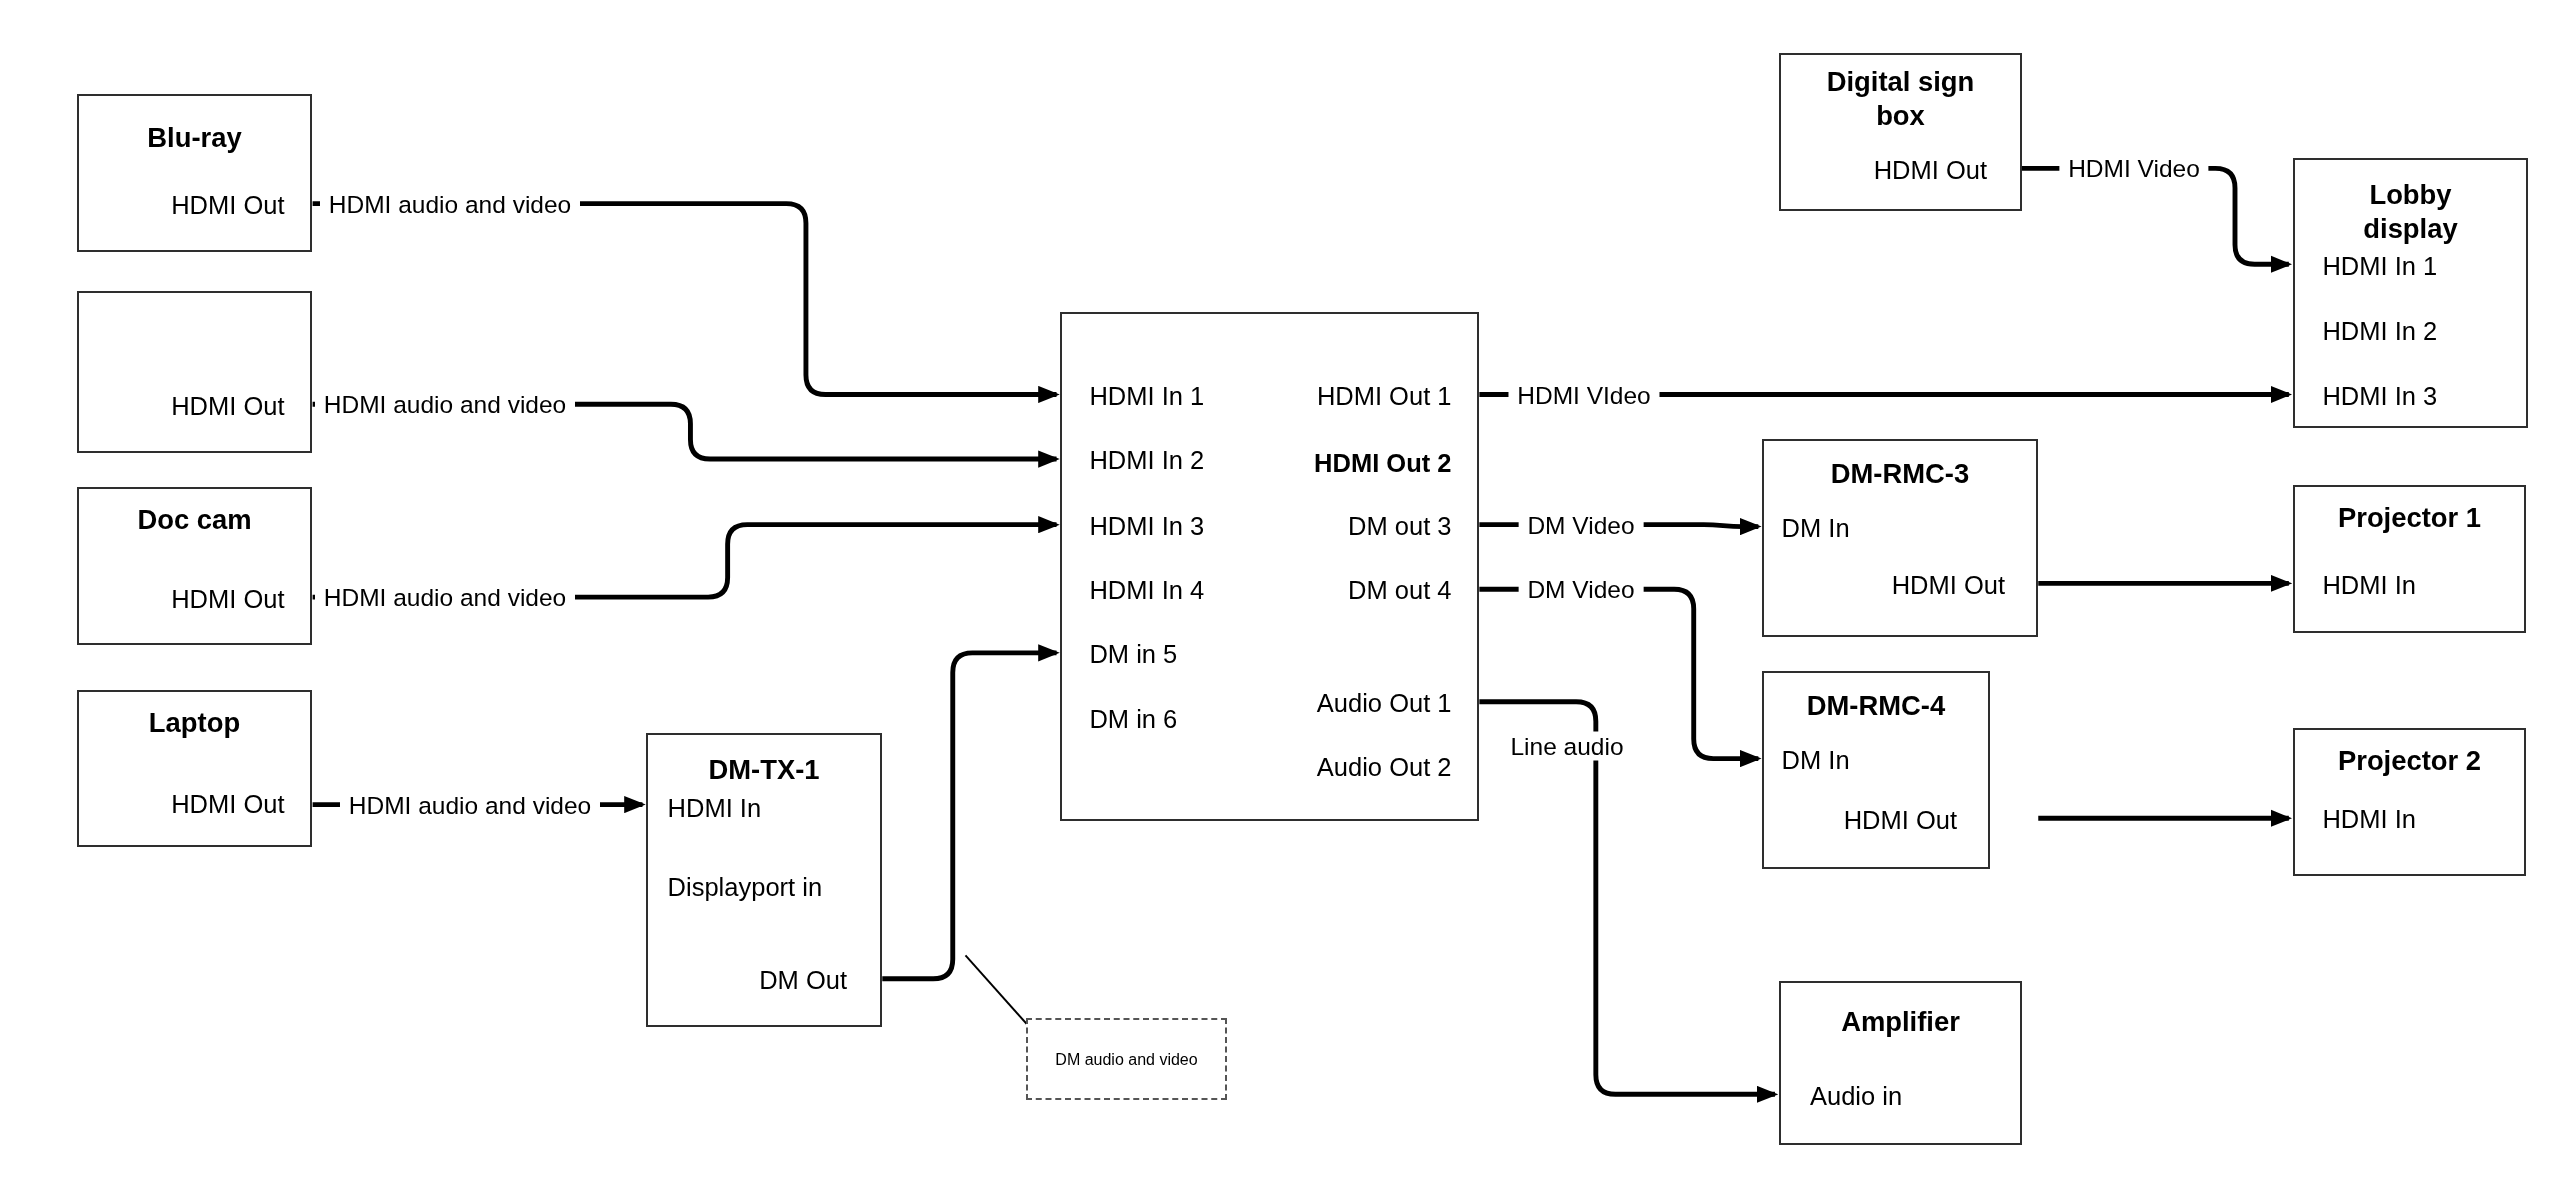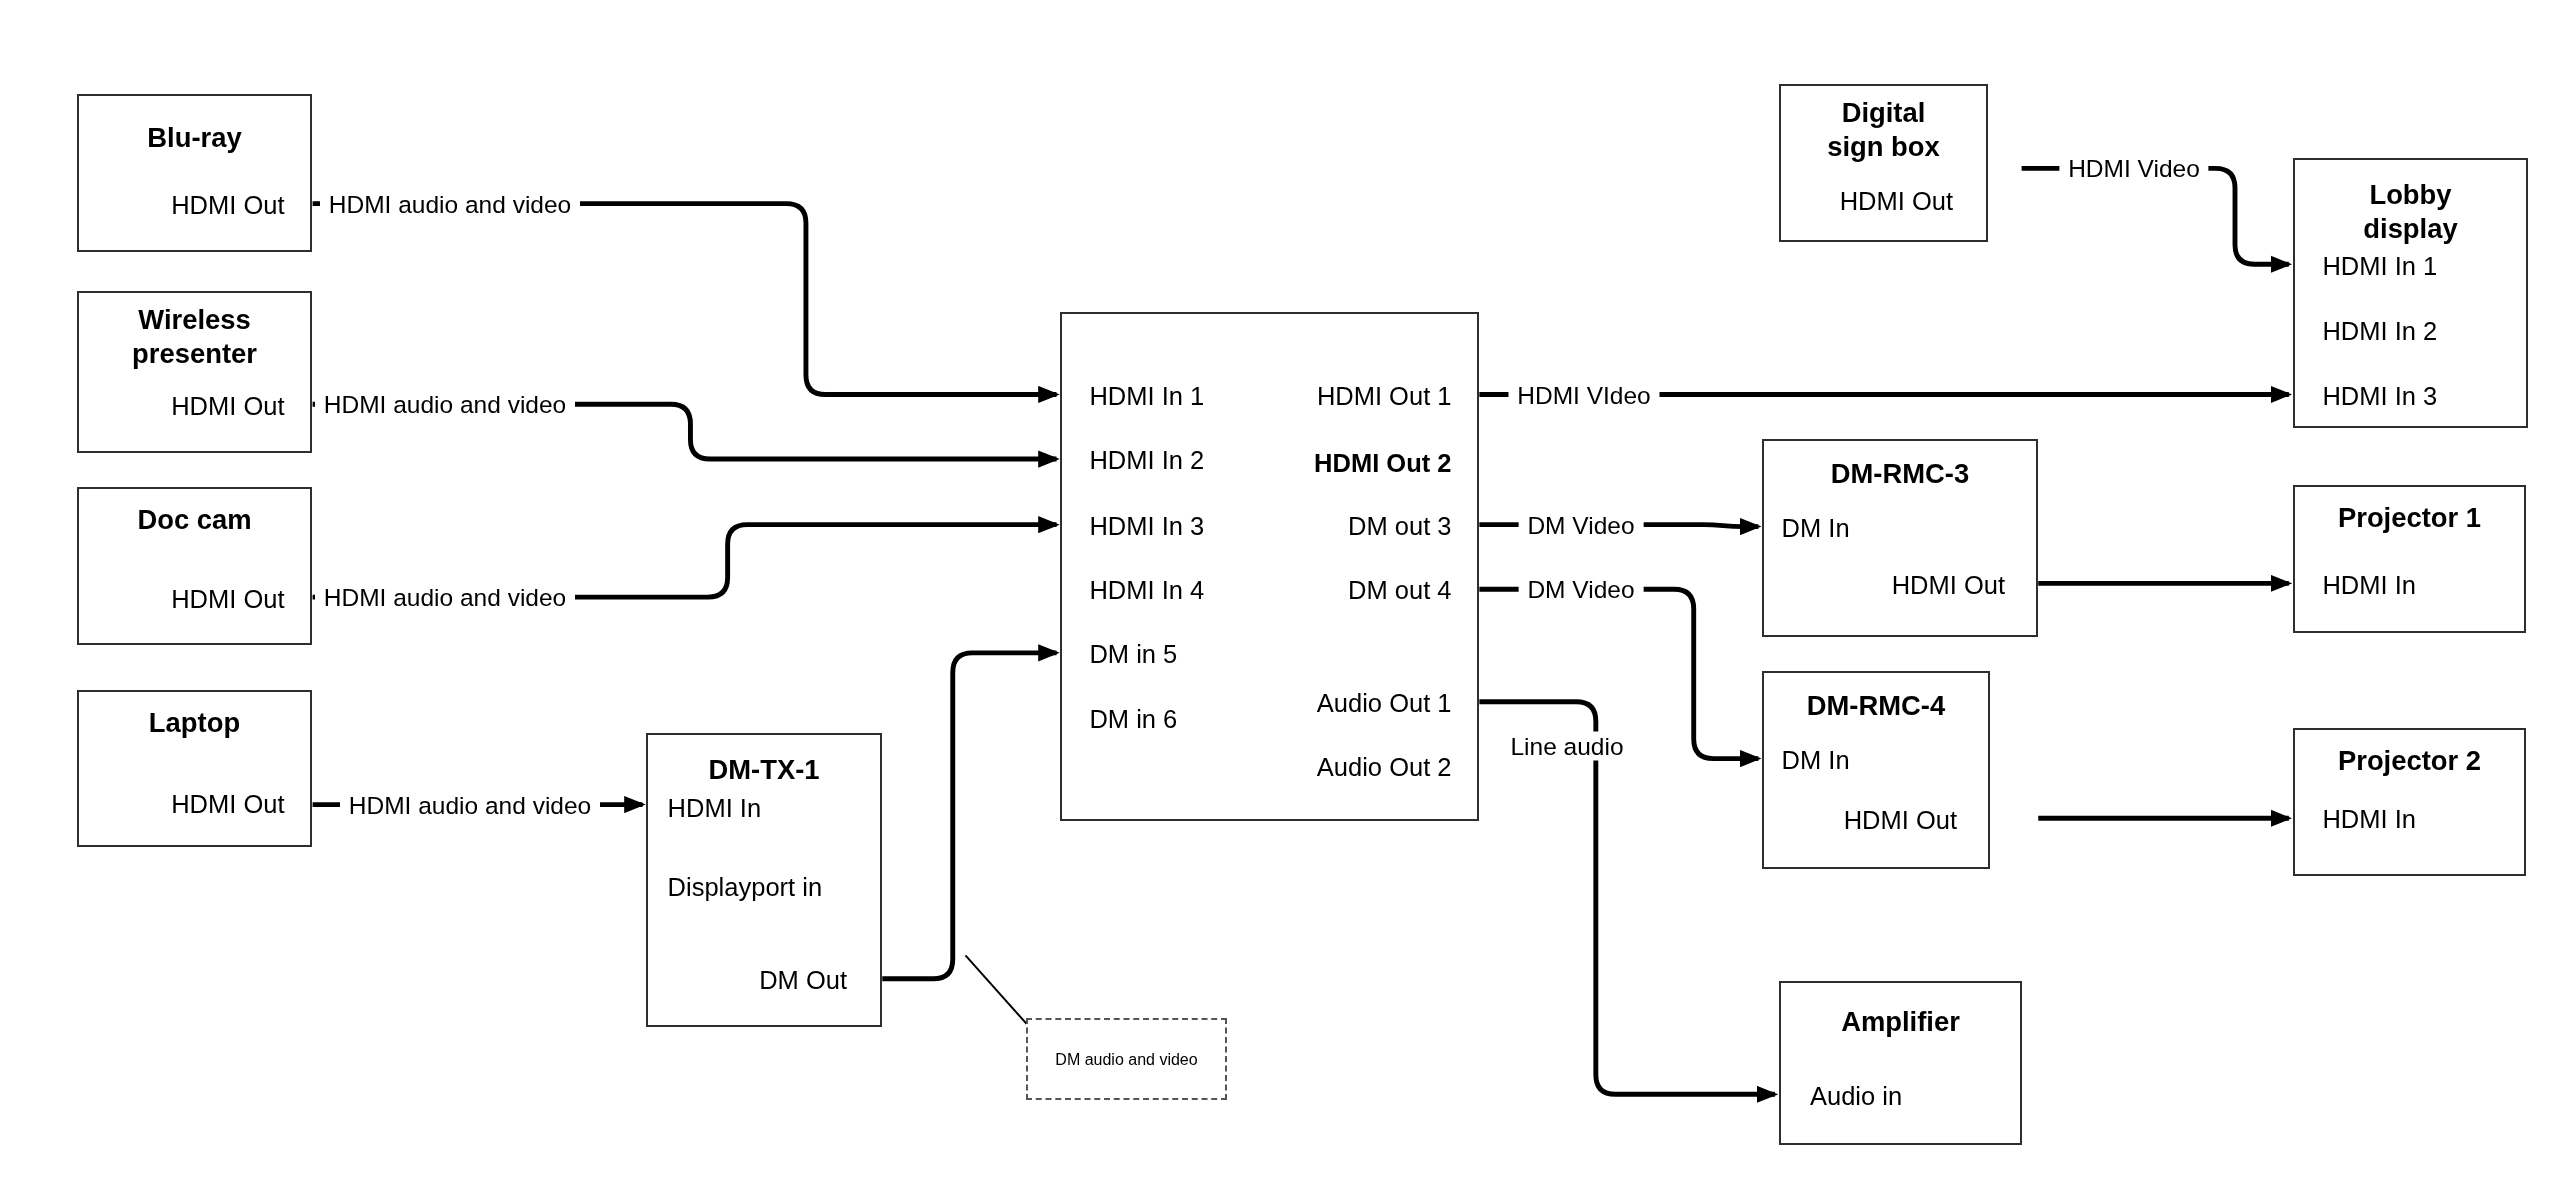--- a/index.html
+++ b/index.html
@@ -59,21 +59,20 @@
     <path d="M 2082 836 H 2338" marker-end="url(#arrow)"></path>
     <path class="leader" d="M 986 976 L 1052 1050"></path>
   </svg>
 
   <div class="node" style="left:77px;top:94px;width:235px;height:158px;">
     <div class="title" style="top:25px;">Blu-ray</div>
     <div class="port right" style="top:95px;">HDMI Out</div>
   </div>
 
   <div class="node" style="left:77px;top:291px;width:235px;height:162px;">
-    <div class="title" style="top:9.8px;">Wireless presenter</div>
     <div class="port right" style="top:99px;">HDMI Out</div>
   </div>
 
   <div class="node" style="left:77px;top:487px;width:235px;height:158px;">
     <div class="title" style="top:13.7px;">Doc cam</div>
     <div class="port right" style="top:96px;">HDMI Out</div>
   </div>
 
   <div class="node" style="left:77px;top:690px;width:235px;height:157px;">
     <div class="title" style="top:13.7px;">Laptop</div>
@@ -95,21 +94,21 @@
     <div class="port left" style="top:326px;">DM in 5</div>
     <div class="port left" style="top:391px;">DM in 6</div>
     <div class="port right" style="top:68px;">HDMI Out 1</div>
     <div class="port right" style="top:135px;font-weight:bold;">HDMI Out 2</div>
     <div class="port right" style="top:198px;">DM out 3</div>
     <div class="port right" style="top:262px;">DM out 4</div>
     <div class="port right" style="top:375px;">Audio Out 1</div>
     <div class="port right" style="top:439px;">Audio Out 2</div>
   </div>
 
-  <div class="node" style="left:1779px;top:53px;width:209px;height:158px;margin-top:31px;">
+  <div class="node" style="left:1779px;top:53px;width:243px;height:158px;">
     <div class="title" style="top:9.8px;">Digital sign box</div>
     <div class="port right" style="top:101px;right:33px;">HDMI Out</div>
   </div>
 
   <div class="node" style="left:2293px;top:158px;width:235px;height:270px;">
     <div class="title" style="top:17.6px;">Lobby display</div>
     <div class="port left" style="top:92px;">HDMI In 1</div>
     <div class="port left" style="top:157px;">HDMI In 2</div>
     <div class="port left" style="top:222px;">HDMI In 3</div>
   </div>

